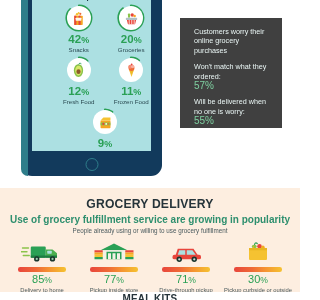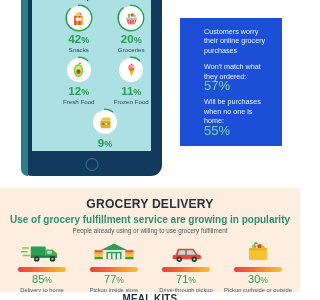--- a/index.html
+++ b/index.html
@@ -119,33 +119,33 @@
     color: #2b4a52;
     line-height: 7px;
   }
 
   
   #worry-box {
     position: absolute;
     left: 180px;
     top: 18px;
     width: 102px;
-    height: 128px;
-    background: #1d4ed8;
-    padding: 9px 9px 0 24px;
+    height: 110px;
+    background: #404040;
+    padding: 9px 9px 0 14px;
     box-sizing: border-box;
   }
   .worry-line {
     font-size: 7.2px;
     line-height: 9.4px;
     color: #eaf6f5;
   }
   .worry-gap { height: 7px; }
   .worry-pct {
-    font-size: 13px;
+    font-size: 10px;
     line-height: 9.4px;
     color: #7ecfa0;
   }
 
   
   #delivery-section {
     position: absolute;
     left: 0; top: 188px;
     width: 300px;
     height: 104px;
@@ -351,21 +351,21 @@
 
     <div id="home-button"></div>
   </div>
 
   <div id="worry-box">
     <div class="worry-line">Customers worry their online grocery purchases</div>
     <div class="worry-gap"></div>
     <div class="worry-line">Won't match what they ordered:</div>
     <div class="worry-pct">57%</div>
     <div class="worry-gap"></div>
-    <div class="worry-line">Will be purchases when no one is home:</div>
+    <div class="worry-line">Will be delivered when no one is worry:</div>
     <div class="worry-pct">55%</div>
   </div>
 </div>
 
 <div id="delivery-section">
   <div id="delivery-title">GROCERY DELIVERY</div>
   <div id="delivery-sub">Use of grocery fulfillment service are growing in popularity</div>
   <div id="delivery-sub2">People already using or willing to use grocery fulfillment</div>
 
   <div id="delivery-items">

